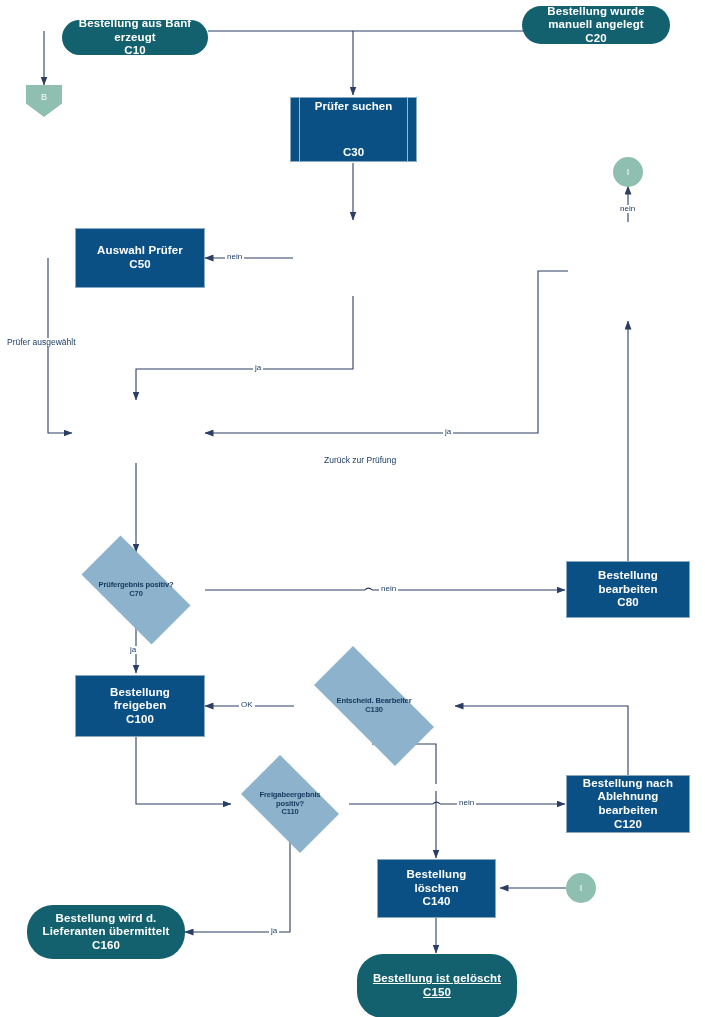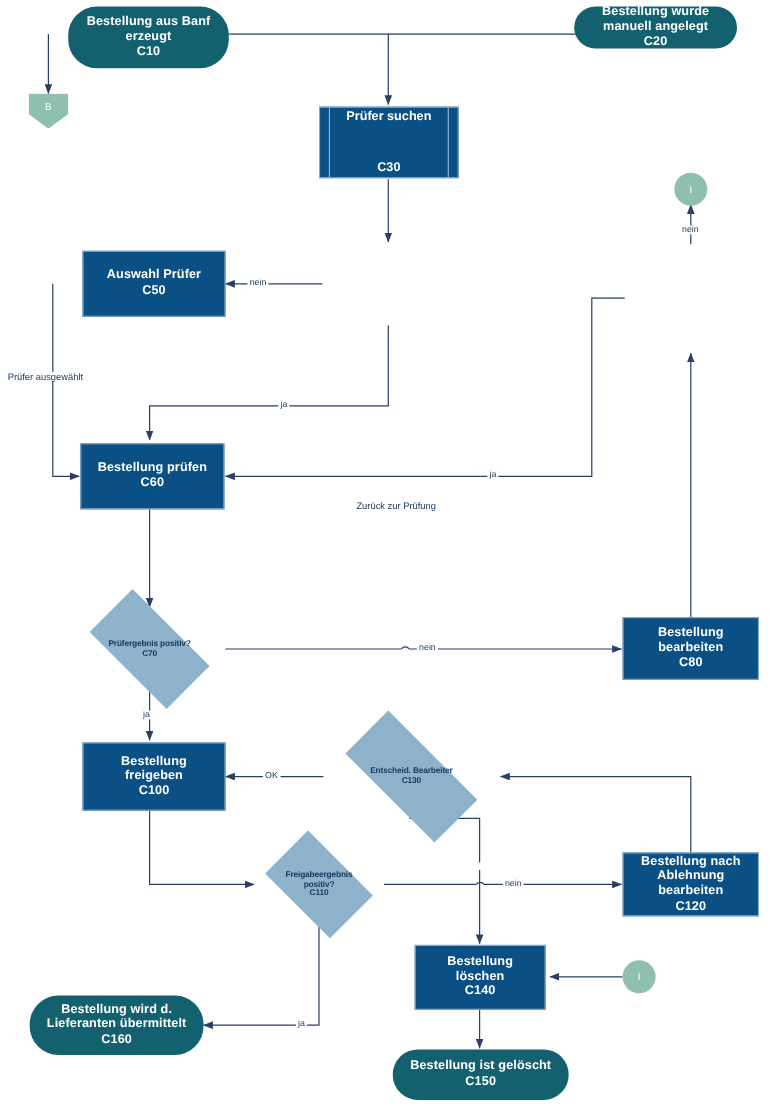--- a/index.html
+++ b/index.html
@@ -166,21 +166,21 @@
       <path d="M628,775 L628,706 L455,706" marker-end="url(#arr)"></path>
 
       <path d="M290,842 L290,932 L185,932" marker-end="url(#arr)"></path>
 
       <path d="M436,918 L436,953" marker-end="url(#arr)"></path>
 
       <path d="M566,888 L500,888" marker-end="url(#arr)"></path>
     </g>
   </svg>
 
-  <div class="node terminator" style="left:62px;top:6px;width:146px;height:56px;">
+  <div class="node terminator" style="left:62px;top:20px;width:146px;height:35px;">
     <span>Bestellung aus Banf</span>
     <span>erzeugt</span>
     <span>C10</span>
   </div>
 
   <div class="node terminator" style="left:522px;top:6px;width:148px;height:38px;">
     <span>Bestellung wurde</span>
     <span>manuell angelegt</span>
     <span>C20</span>
   </div>
@@ -198,24 +198,20 @@
   <div class="node process" style="left:75px;top:228px;width:130px;height:60px;">
     <span>Auswahl Prüfer</span>
     <span>C50</span>
   </div>
 
 
   <div class="node conn-circle" style="left:613px;top:157px;width:30px;height:30px;">
     <span>I</span>
   </div>
 
-  <div class="node process" style="left:73px;top:403px;width:131px;height:60px;">
-    <span>Bestellung prüfen</span>
-    <span>C60</span>
-  </div>
 
   <div class="node decision" style="left:66px;top:551px;width:140px;height:78px;text-align:center;">
     <span class="dia"></span>
     <span class="dtext">Prüfergebnis positiv?</span>
     <span class="dtext">C70</span>
   </div>
 
   <div class="node process" style="left:566px;top:561px;width:124px;height:57px;">
     <span>Bestellung</span>
     <span>bearbeiten</span>
@@ -257,21 +253,21 @@
   <div class="node conn-circle" style="left:566px;top:873px;width:30px;height:30px;">
     <span>I</span>
   </div>
 
   <div class="node terminator" style="left:27px;top:905px;width:158px;height:54px;">
     <span>Bestellung wird d.</span>
     <span>Lieferanten übermittelt</span>
     <span>C160</span>
   </div>
 
-  <div class="node terminator" style="left:357px;top:954px;width:160px;height:46px;">
+  <div class="node terminator" style="left:357px;top:954px;width:160px;height:64px;text-decoration:underline;">
     <span>Bestellung ist gelöscht</span>
     <span>C150</span>
   </div>
 
   <span class="elabel" style="left:225px;top:253px;">nein</span>
   <span class="elabel" style="left:253px;top:364px;">ja</span>
   <span class="elabel big" style="left:5px;top:338px;">Prüfer ausgewählt</span>
   <span class="elabel" style="left:443px;top:428px;">ja</span>
   <span class="elabel big" style="left:322px;top:456px;">Zurück zur Prüfung</span>
   <span class="elabel" style="left:618px;top:205px;">nein</span>

